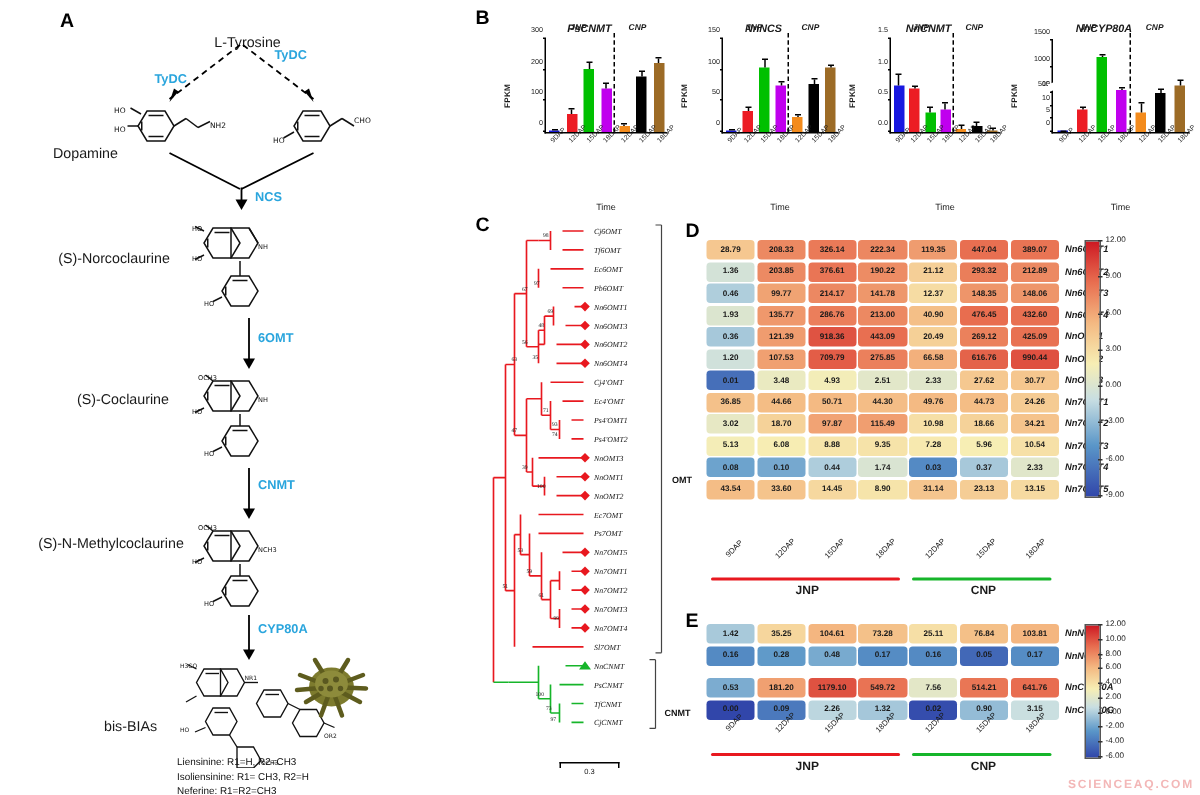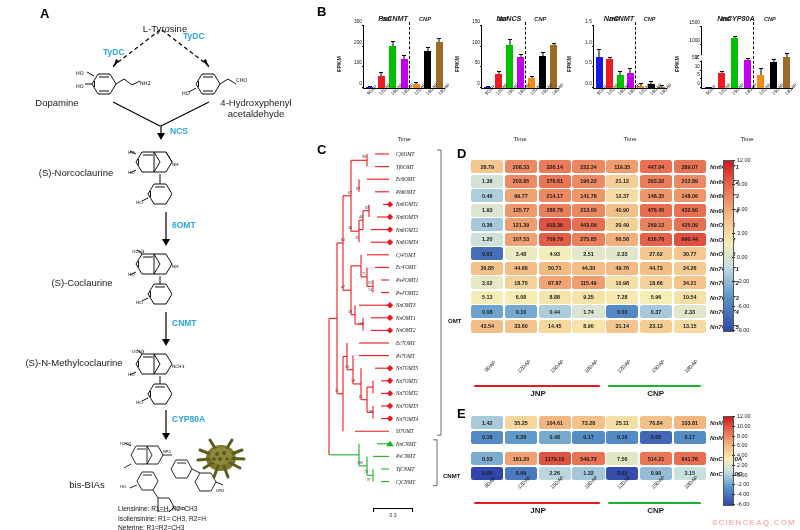--- a/index.html
+++ b/index.html
@@ -125,21 +125,20 @@
           <line x1="21" y1="23" x2="31" y2="23"></line>
         <line x1="16.5" y1="13" x2="16.5" y2="19"></line>
         <line x1="14" y1="20" x2="7" y2="24"></line>
         <line x1="38" y1="16" x2="46" y2="11"></line>
           <line x1="46" y1="11" x2="54" y2="16"></line>
       </g>
       <text x="0" y="27" font-size="5" fill="#111" font-family="DejaVu Sans">HO</text>
       <text x="54" y="14" font-size="5" fill="#111" font-family="DejaVu Sans">CHO</text>
     </svg>
   </div>
-  <div class="pa-label" style="left:200px;top:98px;width:112px;">4-Hydroxyphenyl acetaldehyde</div>
 
   <svg style="position:absolute;left:95px;top:100px;" width="130" height="40">
     <line x1="18" y1="2" x2="65" y2="26" stroke="#000" stroke-width="1.2"></line>
     <line x1="114" y1="2" x2="66" y2="26" stroke="#000" stroke-width="1.2"></line>
     <line x1="66" y1="25" x2="66" y2="38" stroke="#000" stroke-width="1.2"></line>
     <polygon points="66,40 62,33 70,33" fill="#000"></polygon>
   </svg>
   <div class="pa-enz" style="left:170px;top:126px;">NCS</div>
 
   <div class="struct" style="left:128px;top:146px;">
@@ -186,21 +185,21 @@
         <line x1="27" y1="39" x2="37" y2="39"></line>
           <line x1="22.5" y1="43" x2="22.5" y2="49"></line>
         <line x1="20" y1="50" x2="14" y2="53"></line>
       </g>
       <text x="4" y="5" font-size="4.4" fill="#111" font-family="DejaVu Sans">OCH3</text>
       <text x="0" y="28" font-size="4.4" fill="#111" font-family="DejaVu Sans">HO</text>
       <text x="44" y="20" font-size="4.4" fill="#111" font-family="DejaVu Sans">NH</text>
       <text x="8" y="56" font-size="4.4" fill="#111" font-family="DejaVu Sans">HO</text>
     </svg>
   </div>
-  <div class="pa-label" style="left:34px;top:262px;width:96px;margin-top:16px;">(S)-Coclaurine</div>
+  <div class="pa-label" style="left:34px;top:262px;width:96px;">(S)-Coclaurine</div>
 
   <svg style="position:absolute;left:158px;top:312px;" width="16" height="36">
     <line x1="8" y1="0" x2="8" y2="30" stroke="#000" stroke-width="1.2"></line>
     <polygon points="8,34 4,27 12,27" fill="#000"></polygon>
   </svg>
   <div class="pa-enz" style="left:172px;top:318px;">CNMT</div>
 
   <div class="struct" style="left:128px;top:348px;">
     <svg width="74" height="62" viewBox="0 0 74 62">
       <g stroke="#111" stroke-width="1" fill="none">

